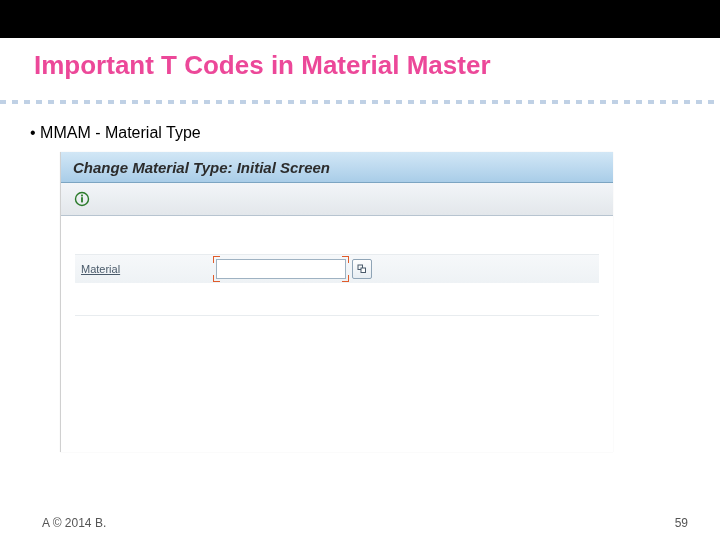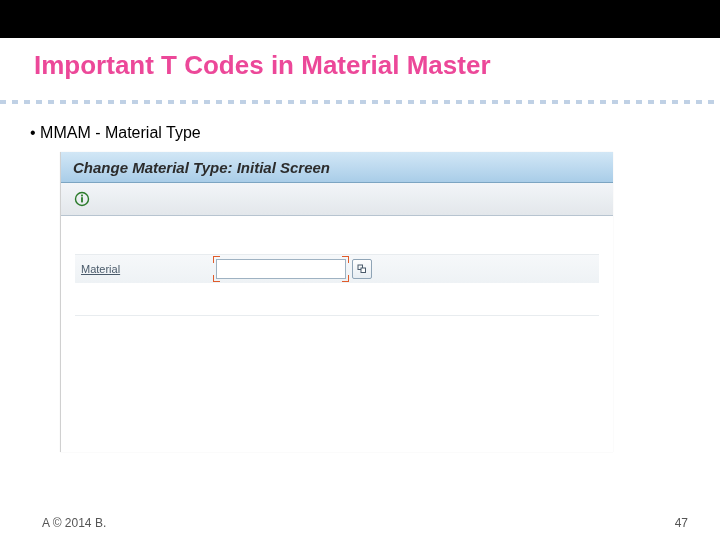--- a/index.html
+++ b/index.html
@@ -210,16 +210,16 @@
 
 
       <div class="sap-row gap"></div>
 
 
     </div>
   </div>
 
   <div class="footer">
     <span>A © 2014 B.</span>
-    <span>47</span>
+    <span>59</span>
   </div>
 
 </div>
 
 </body></html>

